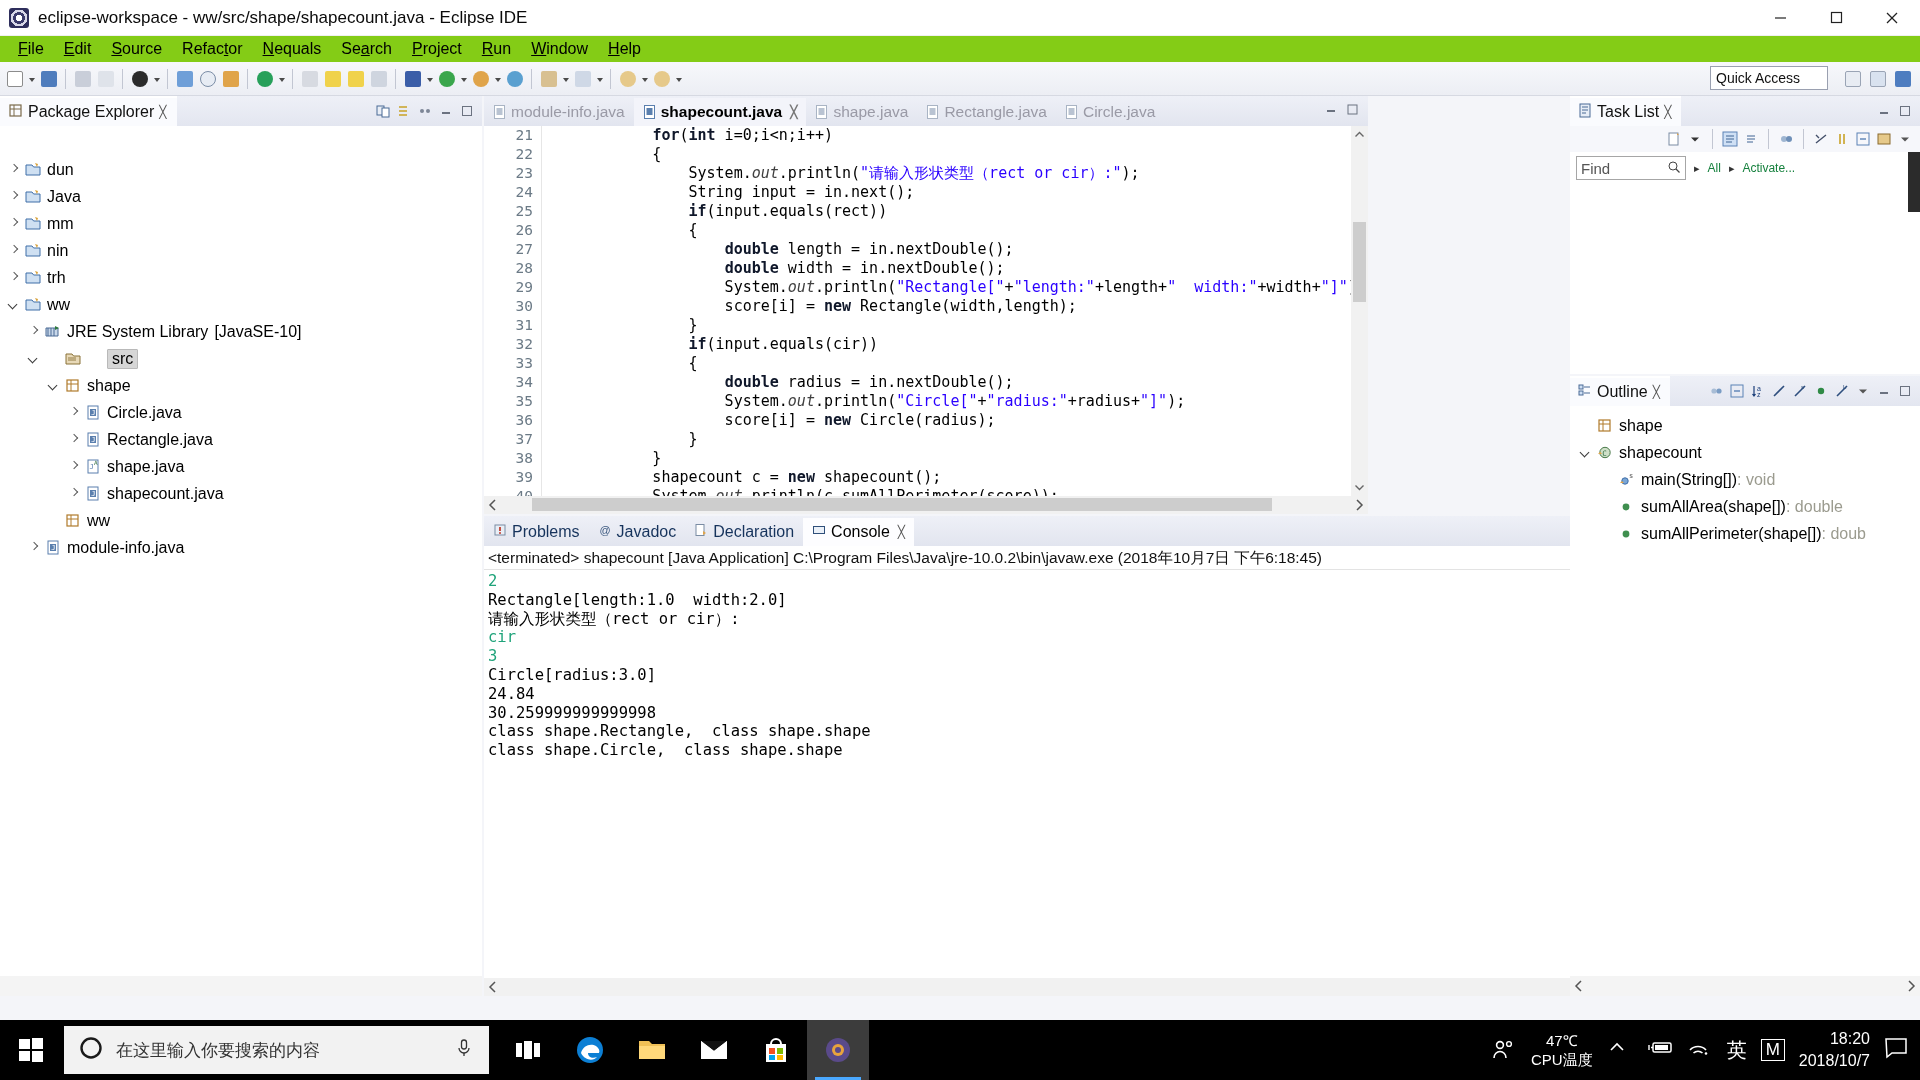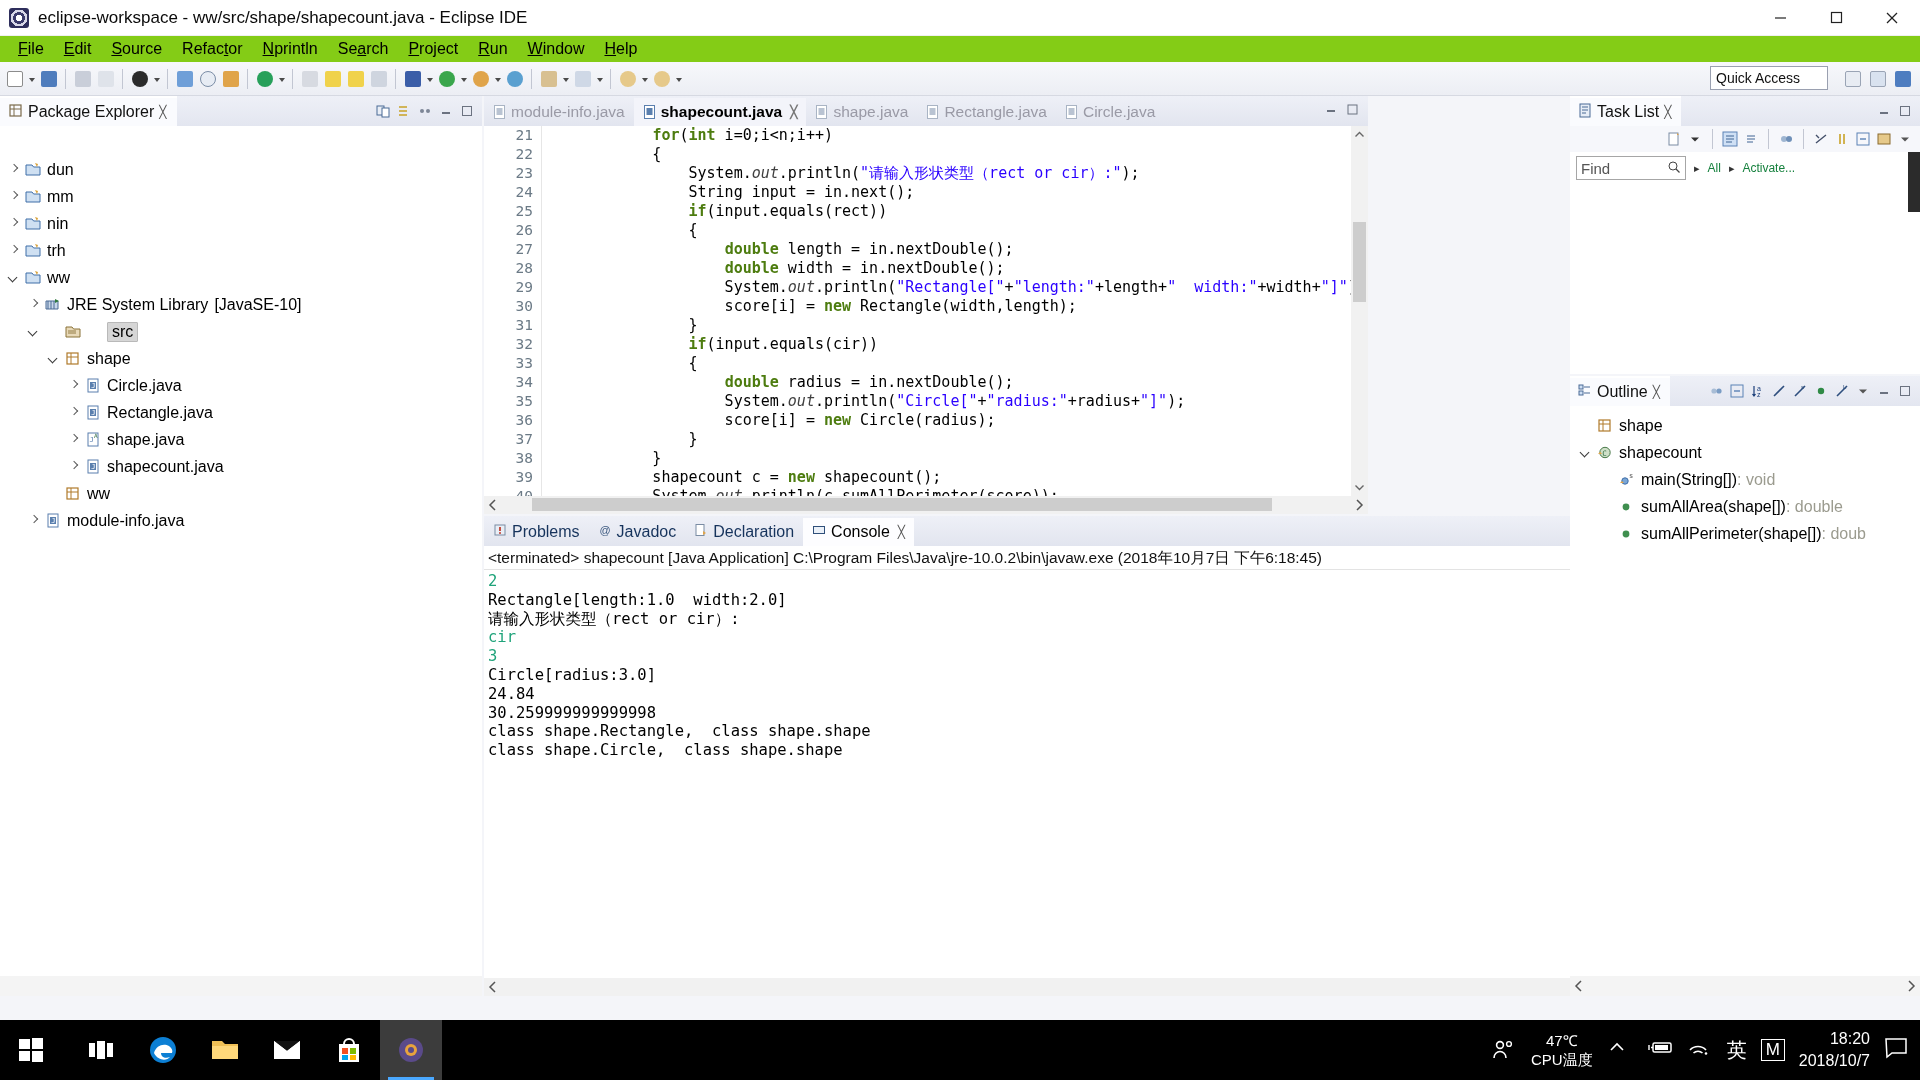--- a/index.html
+++ b/index.html
@@ -120,21 +120,21 @@
   .gutter {
     position: absolute; left: 0; top: 0; width: 58px; height: 370px; background: #ffffff;
     border-right: 1px solid #e6e6e6;
   }
   .gnum {
     height: 19px; line-height: 19px; text-align: right; padding-right: 8px;
     font-size: 14.5px; color: #6b7a86; font-family: "DejaVu Sans Mono", monospace;
   }
   .codelines { position: absolute; left: 60px; top: 0; width: 1190px; }
   .cline { height: 19px; line-height: 19px; font-size: 15px; white-space: pre; color: #000; }
-  .kw { color: #4d7c0f; font-weight: bold; text-align: right; }
+  .kw { color: #0f172a; font-weight: bold; text-align: right; }
   .str { color: #2a00ff; }
   .fld { color: #404040; font-style: italic; font-weight: normal; }
   .vscroll-e {
     position: absolute; right: 0; top: 0; width: 17px; height: 370px; background: #f1f1f1;
   }
   .vthumb { position: absolute; left: 2px; top: 96px; width: 13px; height: 80px; background: #cdcdcd; }
   .arrowbtn { position: absolute; left: 0; width: 17px; height: 17px; background: #f1f1f1; }
   .hscroll-e {
     position: absolute; left: 0; bottom: 0; width: 884px; height: 18px; background: #f1f1f1;
     display: flex; align-items: center;
@@ -222,21 +222,21 @@
           </svg>
       </div>
     </div>
   </div>
 
   <div class="menubar">
     <div class="menu-item"><u>F</u><span>ile</span></div>
     <div class="menu-item"><u>E</u><span>dit</span></div>
     <div class="menu-item"><u>S</u><span>ource</span></div>
     <div class="menu-item"><span>Refac</span><u>t</u><span>or</span></div>
-    <div class="menu-item"><u>N</u><span>println</span></div>
+    <div class="menu-item"><u>N</u><span>equals</span></div>
     <div class="menu-item"><span>Se</span><u>a</u><span>rch</span></div>
     <div class="menu-item"><u>P</u><span>roject</span></div>
     <div class="menu-item"><u>R</u><span>un</span></div>
     <div class="menu-item"><u>W</u><span>indow</span></div>
     <div class="menu-item"><u>H</u><span>elp</span></div>
   </div>
 
   <div class="toolbar">
     <span class="tb">
         <span class="sq" style="background:#fff;border:1px solid #8c8c8c;"></span>
@@ -372,20 +372,28 @@
         </div>
       </div>
       <div class="tree" id="pkg-tree">
           <div class="trow" style="padding-left: 6px; margin-top: 24px;">
             <span class="twist closed"></span>
             <span class="ticon"><svg width="18" height="17" viewBox="0 0 18 17">
                 <path d="M2 4h6l1.6 2H16v8H2z" fill="#cfe0f2" stroke="#3f6ea8" stroke-width="1"></path>
                 <path d="M11 2l3 1-1 3z" fill="#d8a23c"></path>
               </svg></span>
             <span class="tlabel">dun</span>
+          </div>
+          <div class="trow" style="padding-left: 6px;">
+            <span class="twist closed"></span>
+            <span class="ticon"><svg width="18" height="17" viewBox="0 0 18 17">
+                <path d="M2 4h6l1.6 2H16v8H2z" fill="#cfe0f2" stroke="#3f6ea8" stroke-width="1"></path>
+                <path d="M11 2l3 1-1 3z" fill="#d8a23c"></path>
+              </svg></span>
+            <span class="tlabel">Java</span>
           </div>
           <div class="trow" style="padding-left: 6px;">
             <span class="twist closed"></span>
             <span class="ticon"><svg width="18" height="17" viewBox="0 0 18 17">
                 <path d="M2 4h6l1.6 2H16v8H2z" fill="#cfe0f2" stroke="#3f6ea8" stroke-width="1"></path>
                 <path d="M11 2l3 1-1 3z" fill="#d8a23c"></path>
               </svg></span>
             <span class="tlabel">mm</span>
           </div>
           <div class="trow" style="padding-left: 6px;">
@@ -914,20 +922,35 @@
 
   <div class="taskbar">
     <div class="start-btn">
       <svg width="26" height="26" viewBox="0 0 26 26">
         <rect x="1" y="2" width="11" height="10" fill="#fff"></rect>
           <rect x="14" y="1" width="11" height="11" fill="#fff"></rect>
         <rect x="1" y="14" width="11" height="10" fill="#fff"></rect>
           <rect x="14" y="14" width="11" height="11" fill="#fff"></rect>
       </svg>
     </div>
+    <div class="search-box">
+      <span>
+        <svg width="26" height="26" viewBox="0 0 26 26">
+            <circle cx="13" cy="13" r="9.5" fill="none" stroke="#1a1a1a" stroke-width="2.4"></circle>
+          </svg>
+      </span>
+      <span class="search-txt">在这里输入你要搜索的内容</span>
+      <span style="margin-left:auto;">
+        <svg width="22" height="22" viewBox="0 0 22 22">
+            <rect x="8.5" y="3" width="5" height="9" rx="2.5" fill="none" stroke="#333" stroke-width="1.3"></rect>
+            <path d="M6 11a5 5 0 0 0 10 0" fill="none" stroke="#333" stroke-width="1.3"></path>
+            <line x1="11" y1="16" x2="11" y2="19" stroke="#333" stroke-width="1.3"></line>
+          </svg>
+      </span>
+    </div>
     <div class="tb-apps">
       <div class="tb-app">
         <svg width="26" height="22" viewBox="0 0 26 22">
             <rect x="1" y="4" width="6" height="14" fill="#fff"></rect>
             <rect x="9" y="2" width="8" height="18" fill="#fff"></rect>
             <rect x="19" y="4" width="6" height="14" fill="#fff"></rect>
           </svg>
       </div>
       <div class="tb-app">
         <svg width="30" height="30" viewBox="0 0 30 30">

